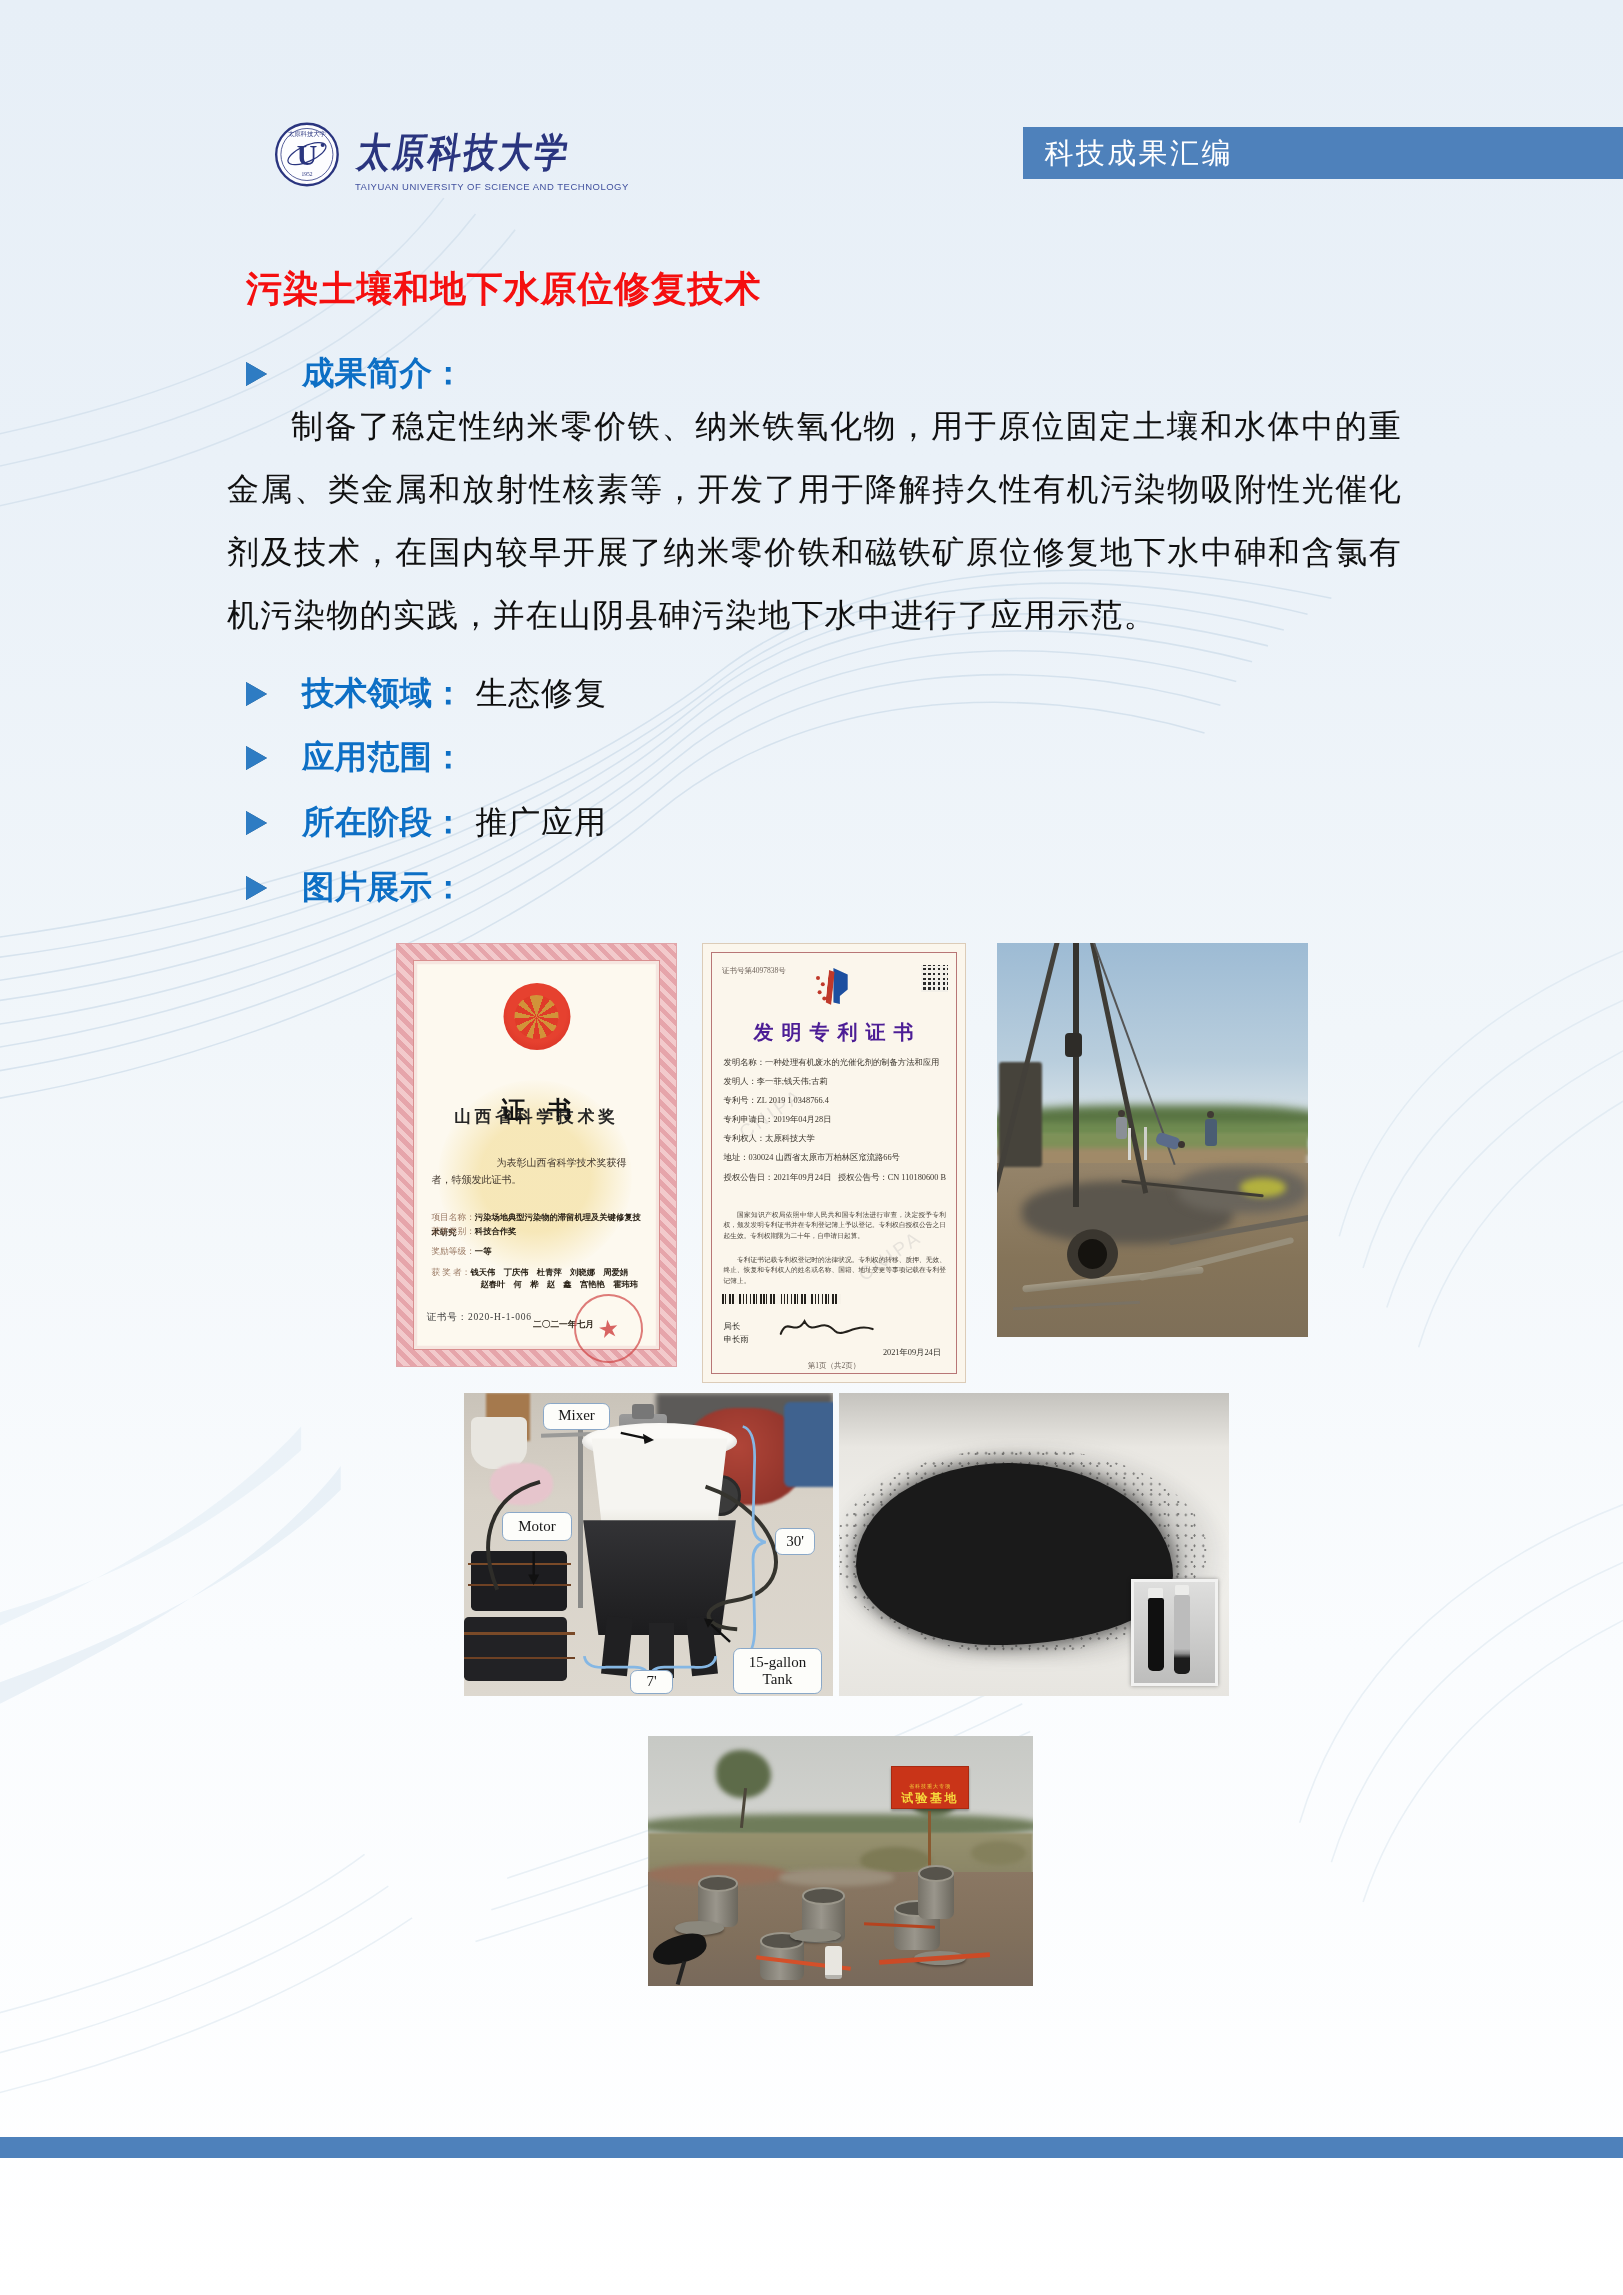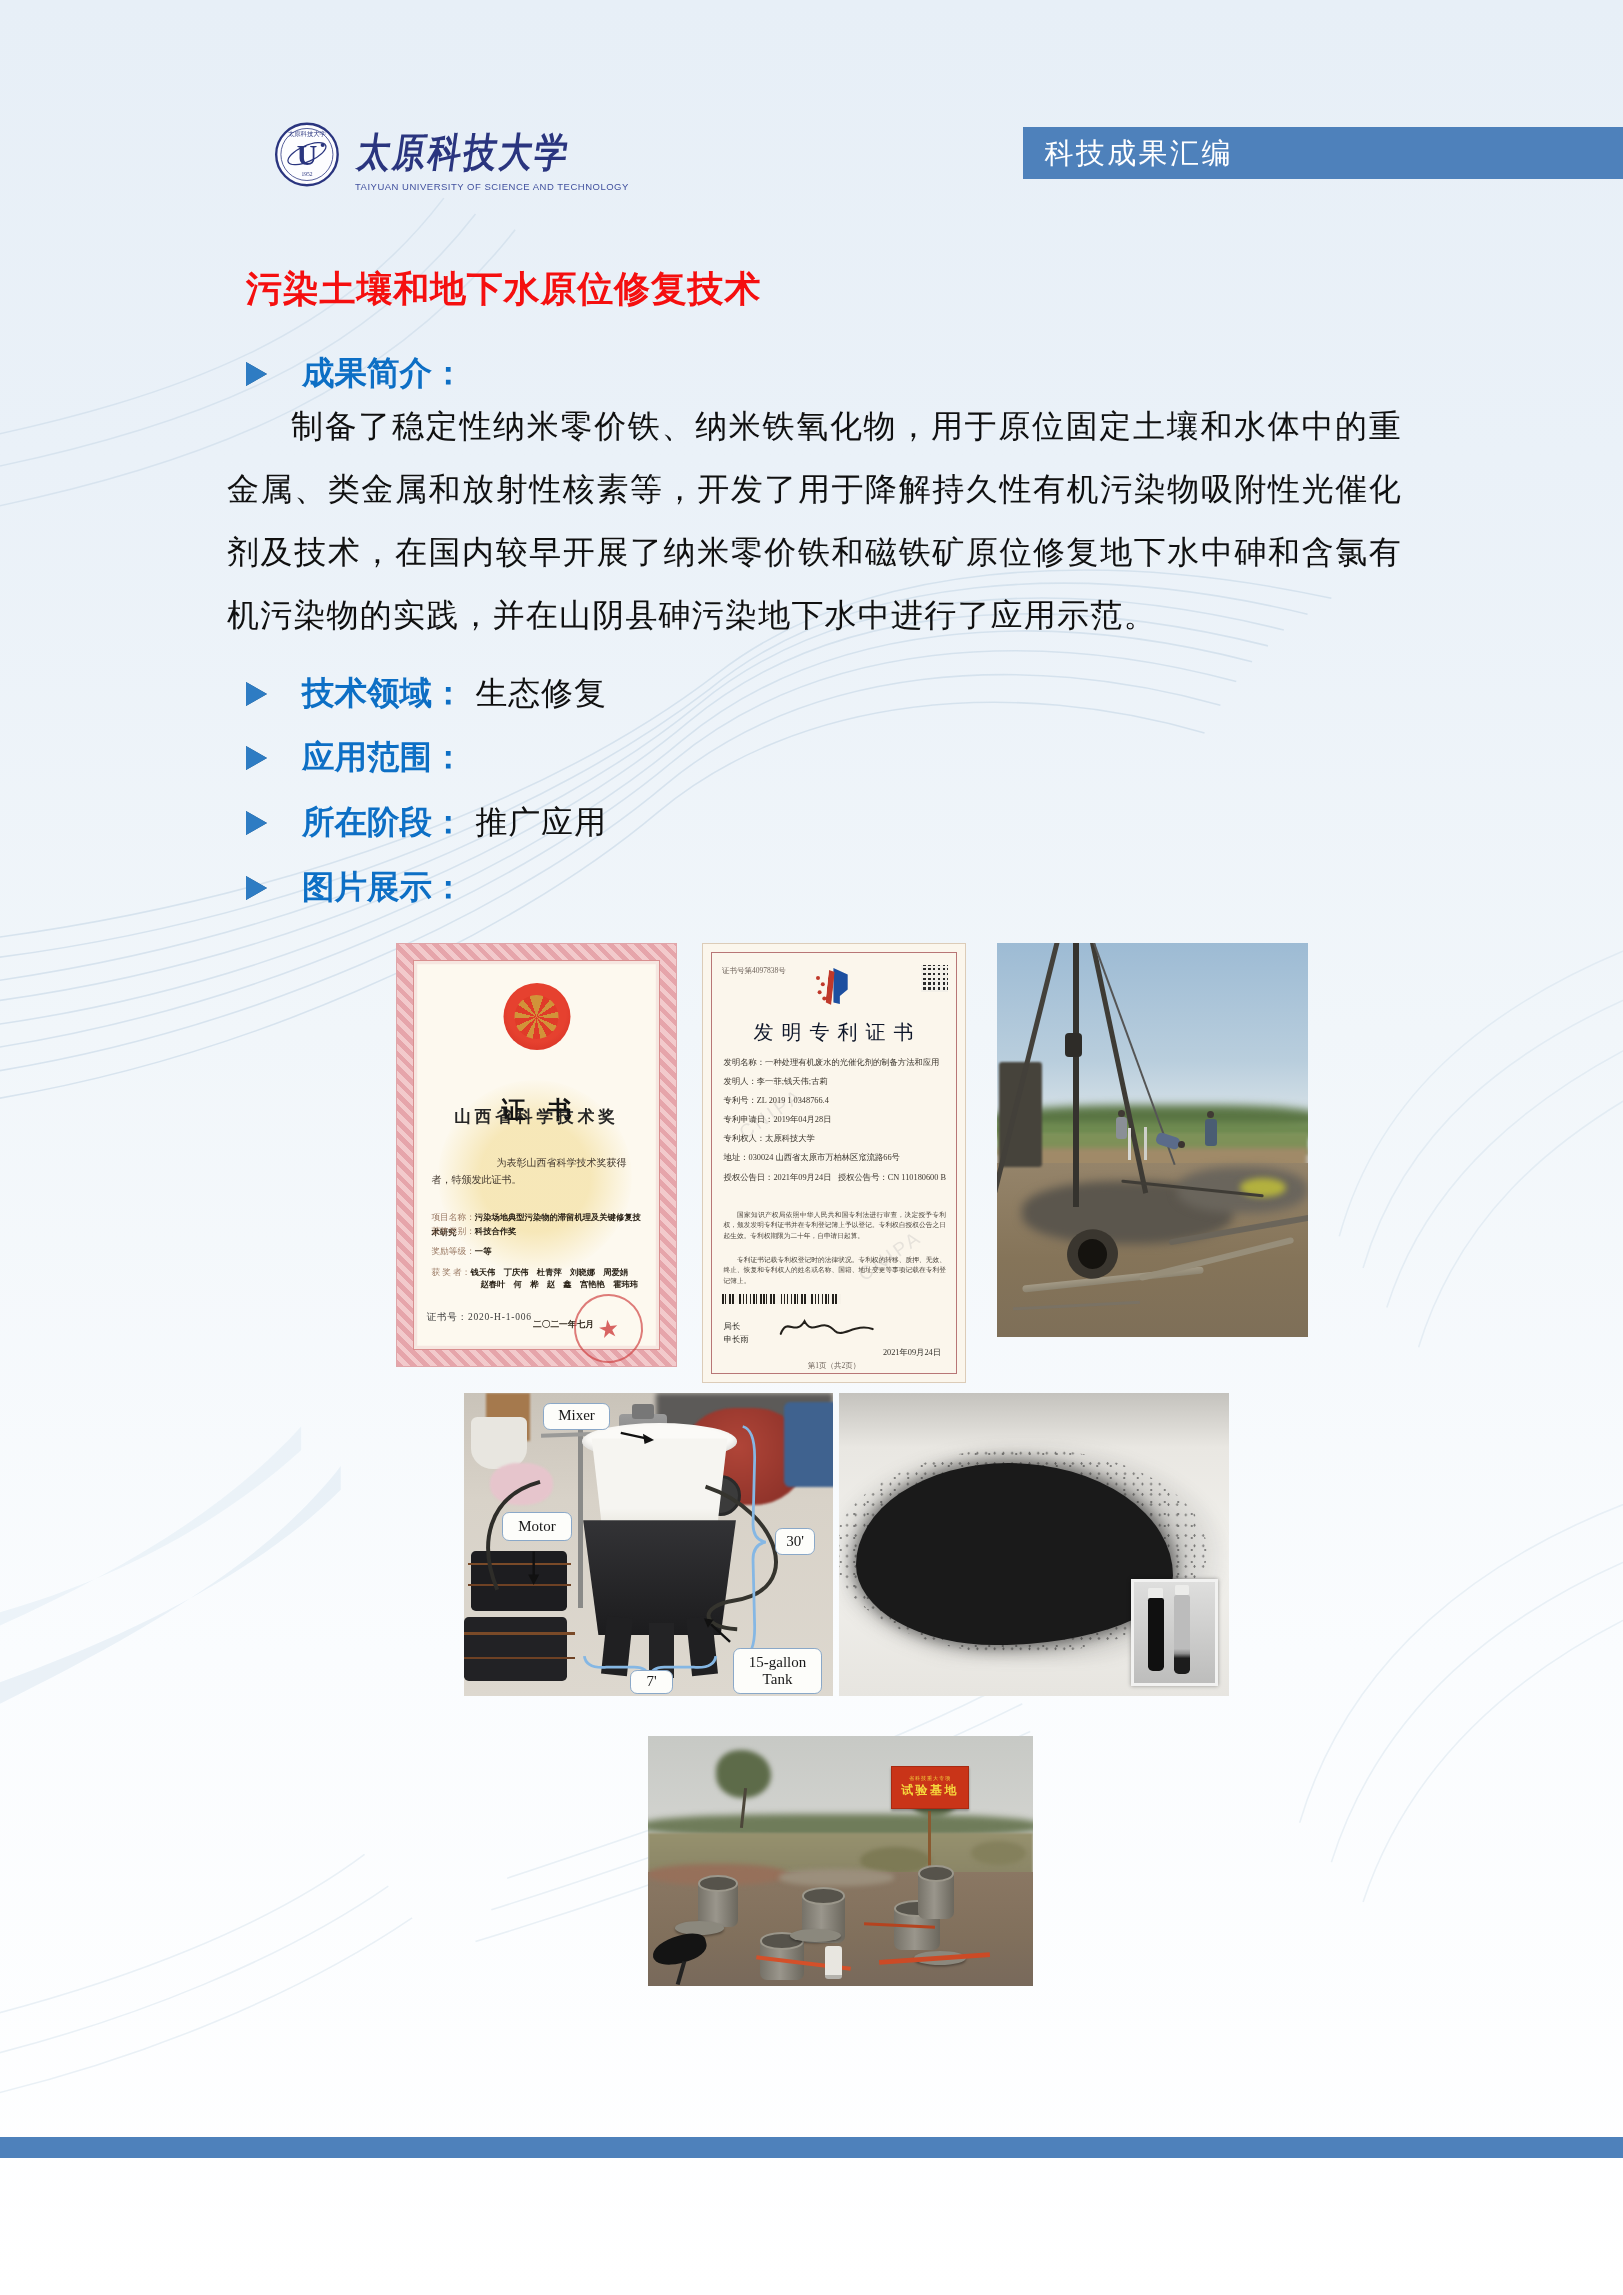--- a/index.html
+++ b/index.html
@@ -37,21 +37,21 @@
   .certA-val{font-size:8.3px;font-weight:bold;color:#2c2419;filter:blur(0.3px);}
   .certA-seal{border-radius:50%;border:2.4px solid rgba(208,70,70,.7);display:flex;align-items:center;justify-content:center;transform:rotate(-8deg);}
   .certA-star{color:rgba(206,62,62,.8);font-size:24px;font-family:"DejaVu Sans",sans-serif;}
   .certA-no{font-size:9.5px;color:#3a3a3a;letter-spacing:0.8px;}
   .wmk{border-radius:50%;background:radial-gradient(circle,rgba(240,214,130,.5) 0 40%,rgba(240,214,130,.18) 60%,transparent 72%);}
 
   
   .certB{background:#fbf6ec;border:0.8px solid #dcccb8;}
   .certB-frame{position:absolute;inset:8px;border:1.2px solid #b87676;}
   .certB-no{font-size:7.5px;color:#6d625a;}
-  .certB-title{font-size:20px;font-weight:normal;letter-spacing:8px;color:#0f172a;text-align:center;padding-left:7px;}
+  .certB-title{font-size:20px;font-weight:bold;letter-spacing:8px;color:#4c1d95;text-align:center;padding-left:7px;}
   .certB-field{font-size:8.3px;color:#3a342c;line-height:12px;margin-bottom:7.1px;filter:blur(0.2px);}
   .certB-legal{font-size:6.7px;color:#4a443c;line-height:10.3px;text-align:justify;text-indent:2em;filter:blur(0.2px);}
   .qr{background-color:#2a2a2a;background-image:repeating-linear-gradient(0deg,#f2efe8 0 2.4px,transparent 2.4px 4.8px),repeating-linear-gradient(90deg,#f2efe8 0 2.4px,transparent 2.4px 4.8px);}
   .barcode{background:repeating-linear-gradient(90deg,#24211c 0 1.6px,#f7f2e8 1.6px 3.2px,#24211c 3.2px 4px,#f7f2e8 4px 7.1px,#24211c 7.1px 8.7px,#f7f2e8 8.7px 10.3px);}
   .certB-sig{font-size:8.3px;color:#33302a;}
   .cnipa-wm{font-family:"Liberation Sans",sans-serif;font-size:19px;letter-spacing:3.2px;color:rgba(140,140,145,.18);transform:rotate(-35deg);}
 
   
   .photo{overflow:hidden;}
   .lab-label{background:#fdfdfa;border:1.6px solid #8aa8c8;border-radius:7.1px;color:#181818;
@@ -321,21 +321,21 @@
     <div class="abs" style="left:68px;top:14.3px;width:55px;height:48px;background:#5d6b49;border-radius:45% 55% 50% 50%;filter:blur(2.4px);"></div>
     <div class="abs" style="left:94px;top:52px;width:3.2px;height:40px;background:#4c463a;transform:rotate(6deg);"></div>
     <div class="abs" style="left:262px;top:46px;width:48px;height:35px;background:#62704e;border-radius:50%;filter:blur(2.4px);"></div>
     <div class="abs" style="left:0;right:0;top:97px;height:44px;background:linear-gradient(180deg,#96916e,#8a8566);filter:blur(1.2px);"></div>
     <div class="abs" style="left:55%;top:111px;width:71px;height:27px;background:#7d7a55;border-radius:50%;filter:blur(2px);"></div>
     <div class="abs" style="left:84%;top:105px;width:55px;height:24px;background:#84805c;border-radius:50%;filter:blur(2px);"></div>
     <div class="abs" style="left:0;right:0;top:136px;bottom:0;background:linear-gradient(180deg,#8a7763,#81705c 55%,#78695b);"></div>
     <div class="abs" style="left:0;top:128px;width:36%;height:20.6px;background:#96705a;border-radius:45%;filter:blur(2.4px);"></div>
     <div class="abs" style="left:34%;top:133px;width:30%;height:17.4px;background:#9b8f7c;border-radius:45%;filter:blur(2.4px);"></div>
     <div class="abs" style="left:72.8%;top:30%;width:3.2px;height:30%;background:#8a5a30;"></div>
-    <div class="abs" style="left:63%;top:12%;width:20.5%;height:17%;background:#c93418;border:0.8px solid #a82a12;box-shadow:0 1.6px 2.4px rgba(0,0,0,.3);padding-top:8px;box-sizing:border-box;">
+    <div class="abs" style="left:63%;top:12%;width:20.5%;height:17%;background:#c93418;border:0.8px solid #a82a12;box-shadow:0 1.6px 2.4px rgba(0,0,0,.3);padding-top:16px;box-sizing:border-box;">
       <div class="sign-l1">省科技重大专项</div>
       <div class="sign-l2">试验基地</div>
     </div>
     <div class="abs ring" style="left:13%;top:58%;width:40px;height:46px;">
         <div class="ring-top"></div>
       </div>
     <div class="abs ring" style="left:40%;top:63%;width:43px;height:49px;">
         <div class="ring-top"></div>
       </div>
     <div class="abs ring" style="left:29%;top:81%;width:44px;height:41px;">

